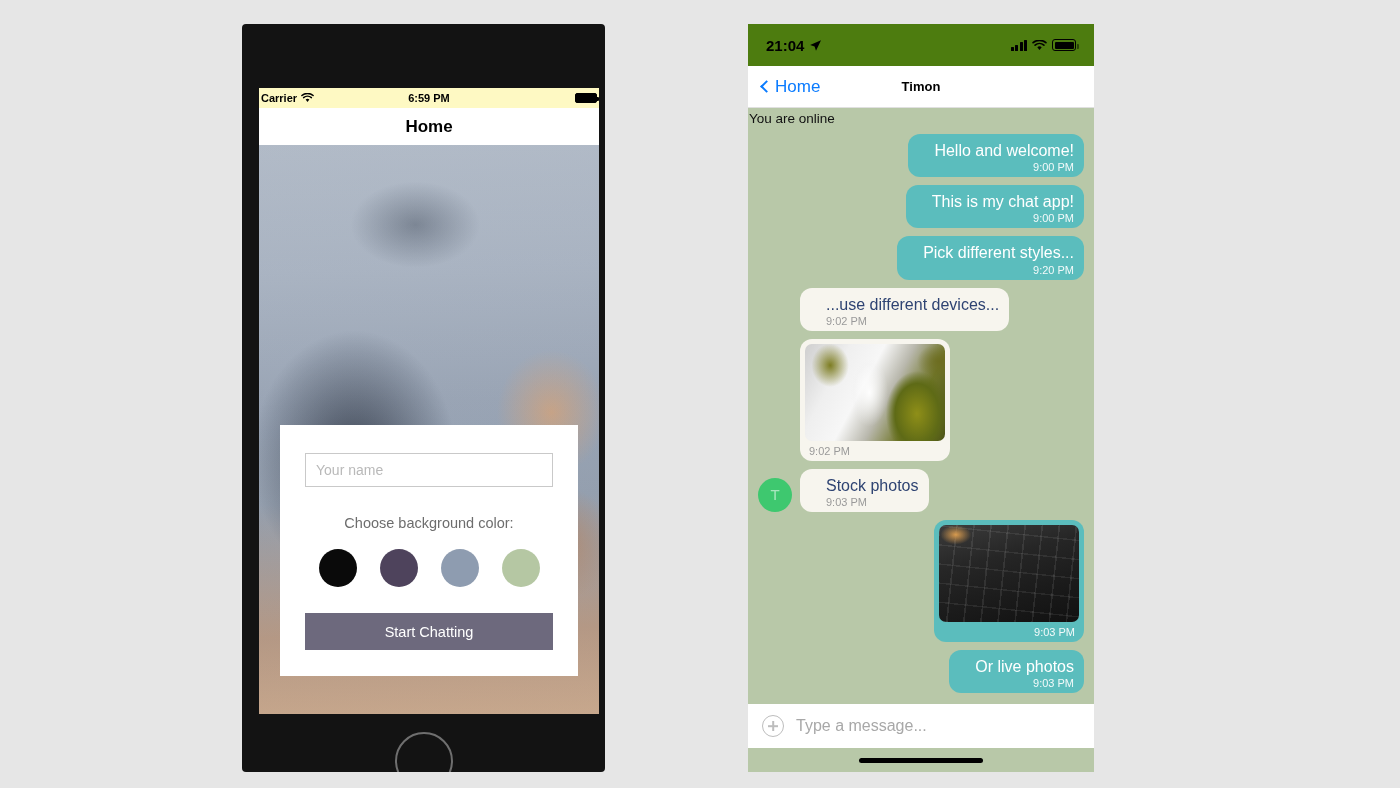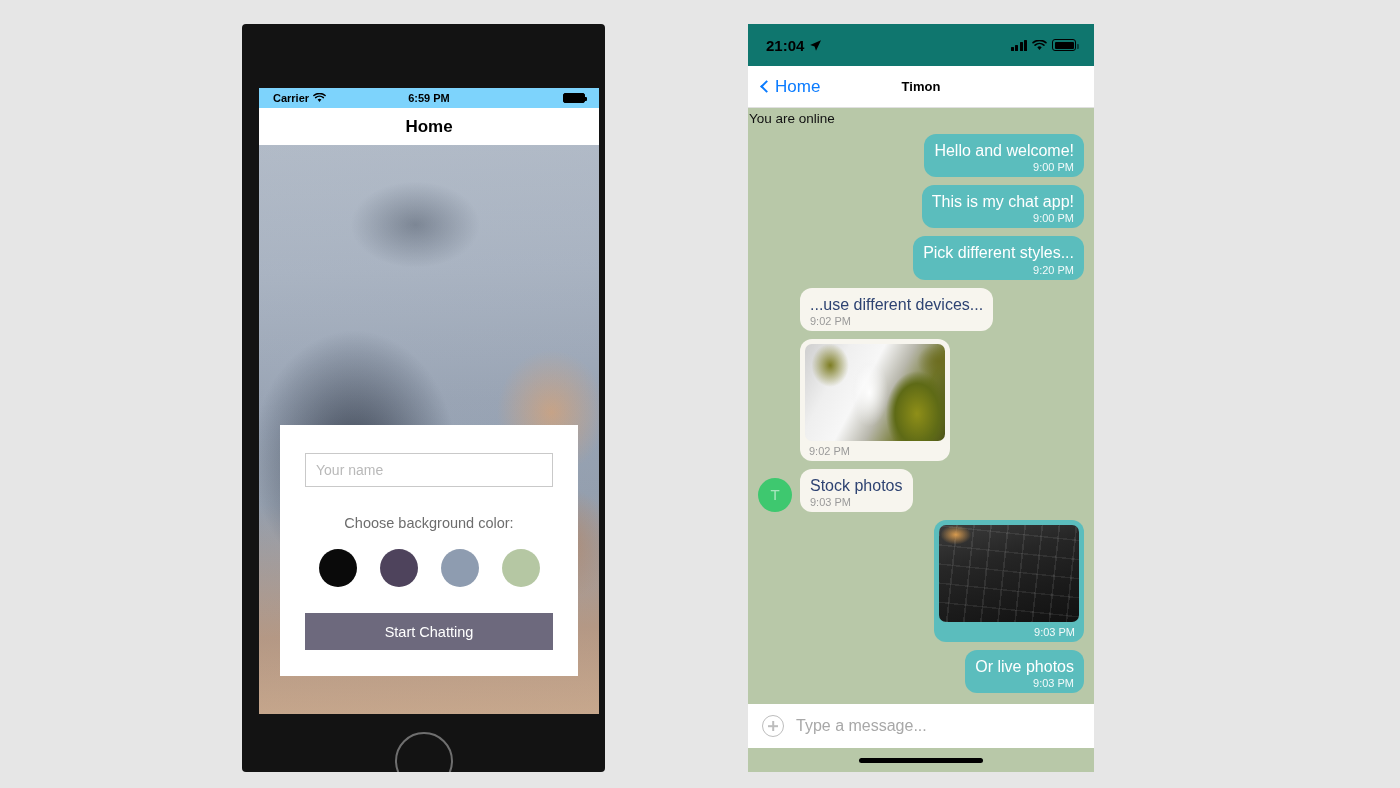--- a/index.html
+++ b/index.html
@@ -28,23 +28,23 @@
   .home-button {
     position: absolute; left: 50%; top: 708px;
     transform: translateX(-50%);
     width: 58px; height: 58px;
     border: 2px solid #6f6f6f;
     border-radius: 50%;
   }
 
   
   .statusbar-l {
-    height: 20px; background: #7dd3fc;
+    height: 20px; background: #fef9c3;
     display: flex; align-items: center;
-    padding: 0 14px;
+    padding: 0 2px;
     font-size: 11px; font-weight: bold; color: #000;
     position: relative;
   }
   .statusbar-l .carrier { display: flex; align-items: center; gap: 4px; }
   .statusbar-l .clock {
     position: absolute; left: 0; right: 0; text-align: center;
     font-size: 11px; font-weight: bold;
   }
   .batt-l {
     margin-left: auto;
@@ -131,21 +131,21 @@
   .phone-right {
     position: absolute; left: 748px; top: 24px;
     width: 346px; height: 748px;
     background: #ffffff;
     overflow: hidden;
   }
   .statusbar-r {
     height: 42px;
     display: flex; align-items: center;
     padding: 0 18px;
-    background: #0f766e;
+    background: #4d7c0f;
     color: #000;
   }
   .statusbar-r .clock {
     font-size: 15px; font-weight: bold;
     display: flex; align-items: center; gap: 5px;
   }
   .statusbar-r .right-icons {
     margin-left: auto; display: flex; align-items: center; gap: 5px;
   }
   .sig { display: flex; align-items: flex-end; gap: 1.5px; height: 11px; }
@@ -197,21 +197,21 @@
     padding: 3px 0 0 0;
     margin-left: -10px; padding-left: 1px;
   }
   .msg-row { display: flex; margin-top: 8px; align-items: flex-end; }
   .msg-row.out { justify-content: flex-end; }
   .msg-row.in  { justify-content: flex-start; align-items: flex-end; }
 
   .bubble {
     max-width: 250px;
     border-radius: 12px;
-    padding: 7px 10px 4px 10px;
+    padding: 7px 10px 4px 26px;
     position: relative;
   }
   .bubble .text { font-size: 16px; line-height: 1.2; }
   .bubble .time { font-size: 11px; margin-top: 1px; }
   .bubble.out { color: #fff; }
   .bubble.out .time { text-align: right; color: rgba(255,255,255,0.92); }
   .bubble.in .time { text-align: left; color: #9a9a9a; }
 
   .photo {
     width: 140px; height: 97px;

